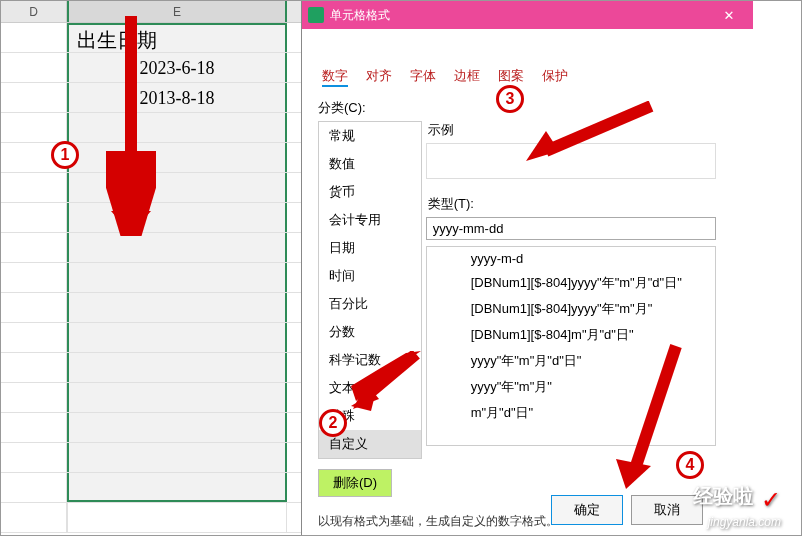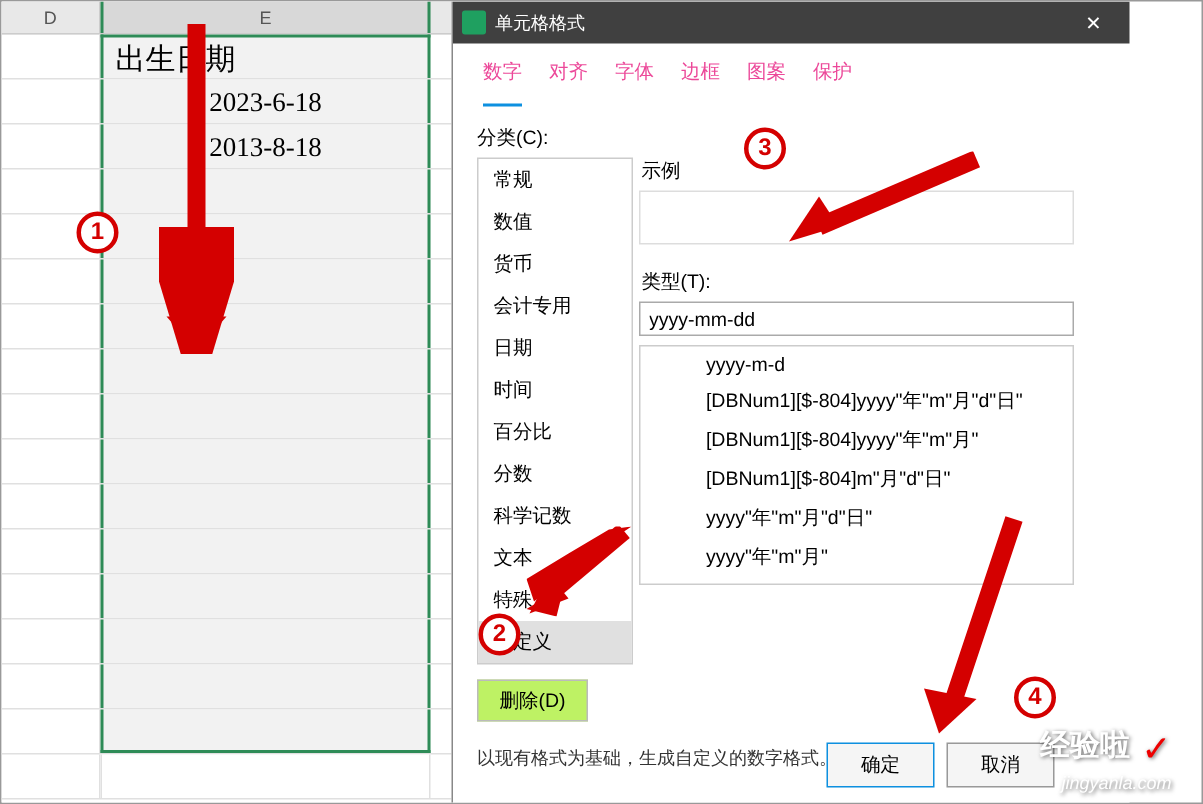--- a/index.html
+++ b/index.html
@@ -14,44 +14,44 @@
     
     .rows { }
     .row { display: flex; height: 30px; border-bottom: 1px solid #e0e0e0; }
     .cell-d { width: 66px; border-right: 1px solid #e0e0e0; }
     .cell-e { width: 220px; border-left: 2px solid #2e8b57; border-right: 2px solid #2e8b57; background: #f2f2f2; text-align: center; padding: 0 8px; line-height: 30px; font-size: 18px; font-family: "SimSun", serif; }
     .row.header .cell-e { text-align: left; font-size: 20px; border-top: 2px solid #2e8b57; }
     .row.last .cell-e { border-bottom: 2px solid #2e8b57; }
     
     
     .dialog { position: absolute; left: 300px; top: 0; width: 452px; height: 536px; background: #fff; border-left: 1px solid #888; }
-    .titlebar { height: 28px; background: #404040; color: #fff; display: flex; align-items: center; padding: 0 6px; }
+    .titlebar { height: 28px; background: #ec4899; color: #fff; display: flex; align-items: center; padding: 0 6px; }
     .titlebar .icon-sq { width: 16px; height: 16px; background: #1fa060; border-radius: 2px; margin-right: 6px; }
     .titlebar .title { flex: 1; font-size: 12px; }
     .titlebar .close { width: 36px; text-align: center; cursor: pointer; }
     
     .tabs { display: flex; gap: 18px; padding: 10px 20px 8px; border-bottom: 0; }
-    .tab { color: #ec4899; cursor: pointer; font-size: 13px; padding-bottom: 12px; }
+    .tab { color: #b91c1c; cursor: pointer; font-size: 13px; padding-bottom: 0; margin-top: 28px; }
     .tab.active { border-bottom: 2px solid #0d90e0; }
     
     .content { padding: 4px 16px 10px 16px; }
     .category-label { margin-bottom: 4px; }
     
     .cat-box { width: 104px; border: 1px solid #ccc; display: inline-block; vertical-align: top; }
     .cat-item { padding: 5px 10px; cursor: pointer; }
     .cat-item.selected { background: #e0e0e0; }
     
     .right-pane { display: inline-block; width: 290px; vertical-align: top; margin-left: 0; }
     .sample-label { margin-left: 2px; }
     .sample-box { border: 1px solid #ddd; height: 36px; margin-top: 4px; }
     
     .type-label { margin-top: 16px; margin-left: 2px; }
     .type-input { width: 100%; border: 1px solid #aaa; padding: 3px 6px; margin-top: 4px; font-size: 13px; }
     
-    .type-list { width: 100%; height: 160px; border: 1px solid #ccc; margin-top: 6px; overflow-y: scroll; position: relative; padding-left: 38px; }
+    .type-list { width: 100%; height: 200px; border: 1px solid #ccc; margin-top: 6px; overflow-y: scroll; position: relative; padding-left: 38px; }
     .type-opt { padding: 4px 6px; cursor: pointer; font-size: 13px; }
     
     .delete-btn { border: 1px solid #bbb; background: #bef264; padding: 4px 14px; margin-top: 10px; cursor: pointer; font-size: 13px; }
     
     .hint { margin-top: 16px; color: #333; font-size: 12px; }
     
     .btn-row { position: absolute; bottom: 12px; right: 50px; display: flex; gap: 8px; }
     .btn { border: 1px solid #999; padding: 5px 22px; background: #f5f5f5; cursor: pointer; font-size: 13px; }
     .btn.primary { border-color: #0d90e0; }
     

